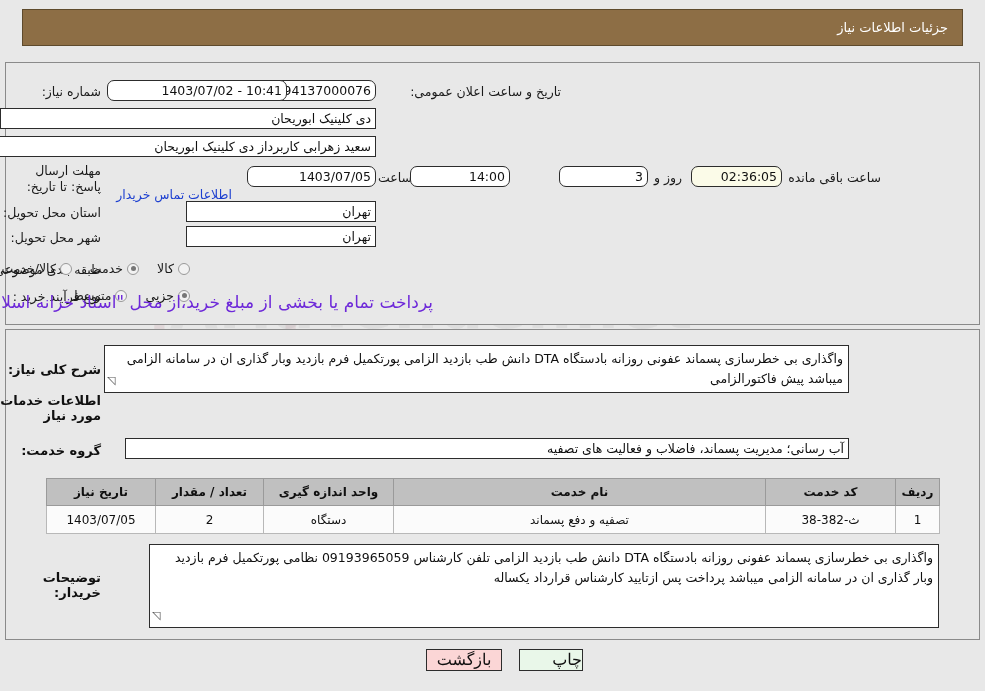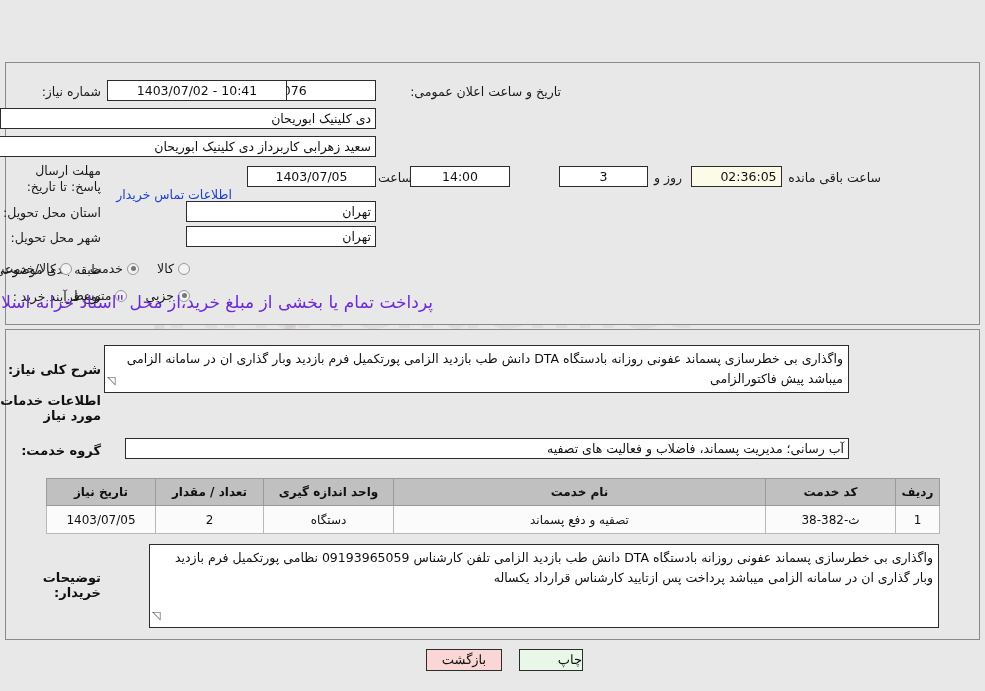--- a/index.html
+++ b/index.html
@@ -95,21 +95,21 @@
     font-size: 12.5px;
     color: #101010;
     line-height: 19px;
     height: 21px;
     padding: 0 4px;
     overflow: hidden;
     white-space: nowrap;
     z-index: 4;
     font-family: "DejaVu Sans", "Liberation Sans", sans-serif;
   }
-  .fld-center { text-align: center; }
+  .fld-center { text-align: right; border-radius: 7px; }
   .fld-right  { text-align: right; padding-left: 11px; }
   .fld-ltr    { direction: ltr; }
   .fld-timer  { background: #fbfbe8; }
   .link-blue {
     position: absolute;
     font-size: 12.5px;
     color: #1c3fd0;
     white-space: nowrap;
     cursor: pointer;
     z-index: 4;
@@ -217,21 +217,21 @@
     height: 27px;
     padding: 0 4px;
     text-align: center;
   }
   
   .btn {
     position: absolute;
     height: 22px;
     border: 1px solid #2c2c2c;
     box-sizing: border-box;
-    font-size: 13px;
+    font-size: 16px;
     color: #101010;
     text-align: center;
     line-height: 20px;
     cursor: pointer;
     z-index: 4;
     font-family: Liberation Serif, serif;
   }
   #btn-print  { left: 519px; top: 649px; width: 64px; background: #e9f7e9; padding-left: 48px; }
   #btn-back   { left: 426px; top: 649px; width: 76px; background: #fbd6d6; }
 </style>
@@ -239,20 +239,23 @@
 <body>
 
 <div id="page">
 
   <svg class="watermark wm-shield" viewBox="0 0 100 120">
     <path d="M50 4 L95 20 L95 62 C95 92 72 110 50 116 C28 110 5 92 5 62 L5 20 Z" fill="none" stroke="#b06a78" stroke-width="7"></path>
   </svg>
   <div class="watermark wm-v">✓</div>
   <div class="watermark wm-text">AriaTender.net</div>
 
+  <div class="header-bar">
+    <div class="header-title">جزئیات اطلاعات نیاز</div>
+  </div>
 
   <div class="panel" id="panel-top"></div>
 
   <div class="lbl" style="right:884px; top:84px;">شماره نیاز:</div>
   <div class="fld fld-center fld-ltr" style="right:609px; top:80px; width:266px;">1103094137000076</div>
   <div class="lbl" style="right:424px; top:84px;">تاریخ و ساعت اعلان عمومی:</div>
   <div class="fld fld-center fld-ltr" style="right:698px; top:80px; width:180px; left:104px;">1403/07/02 - 10:41</div>
 
   <div class="lbl" style="right:884px; top:112px;">نام دستگاه خریدار:</div>
   <div class="fld fld-right" style="right:609px; top:108px; width:376px;">دی کلینیک ابوریحان</div>

